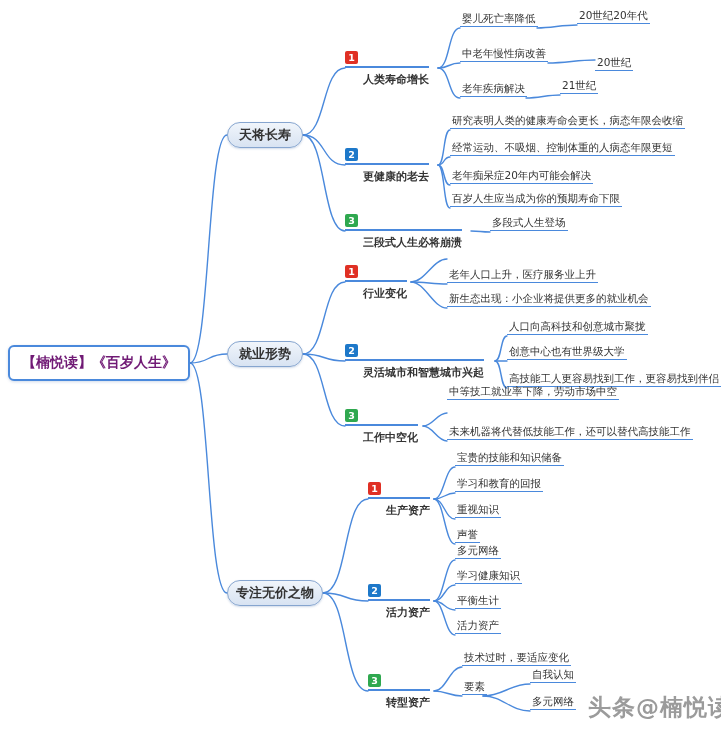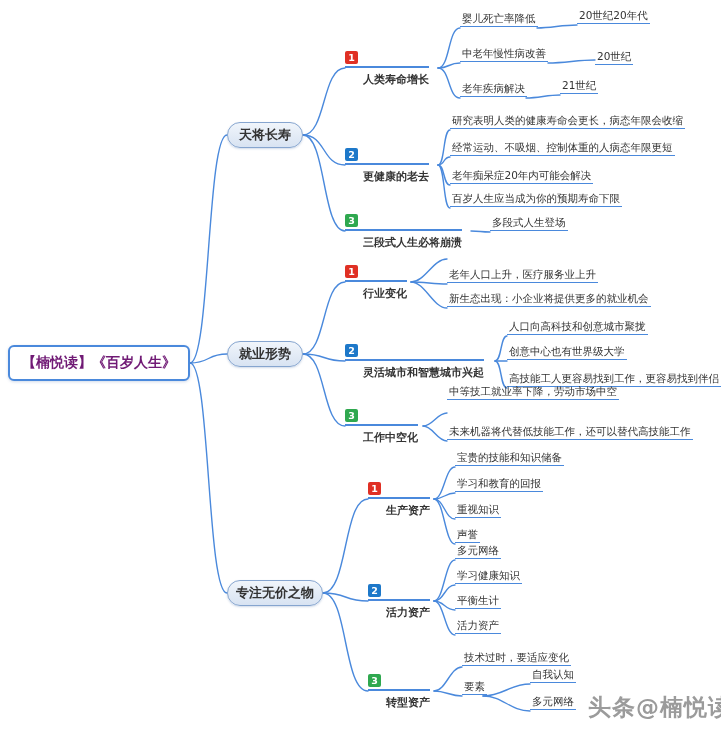--- a/index.html
+++ b/index.html
@@ -137,21 +137,21 @@
     <span class="t-label">更健康的老去</span>
   </div>
   <div class="topic" style="left:345px;top:212px">
     <span class="badge b-green">3</span>
     <span class="t-label">三段式人生必将崩溃</span>
   </div>
 
   <div class="leaf" style="left:460px;top:11px">婴儿死亡率降低</div>
   <div class="note" style="left:577px;top:8px">20世纪20年代</div>
   <div class="leaf" style="left:460px;top:46px">中老年慢性病改善</div>
-  <div class="note" style="left:595px;top:49px">20世纪</div>
+  <div class="note" style="left:595px;top:55px">20世纪</div>
   <div class="leaf" style="left:460px;top:81px">老年疾病解决</div>
   <div class="note" style="left:560px;top:78px">21世纪</div>
 
   <div class="leaf" style="left:450px;top:113px">研究表明人类的健康寿命会更长，病态年限会收缩</div>
   <div class="leaf" style="left:450px;top:140px">经常运动、不吸烟、控制体重的人病态年限更短</div>
   <div class="leaf" style="left:450px;top:168px">老年痴呆症20年内可能会解决</div>
   <div class="leaf" style="left:450px;top:191px">百岁人生应当成为你的预期寿命下限</div>
 
   <div class="leaf" style="left:490px;top:215px">多段式人生登场</div>
 

